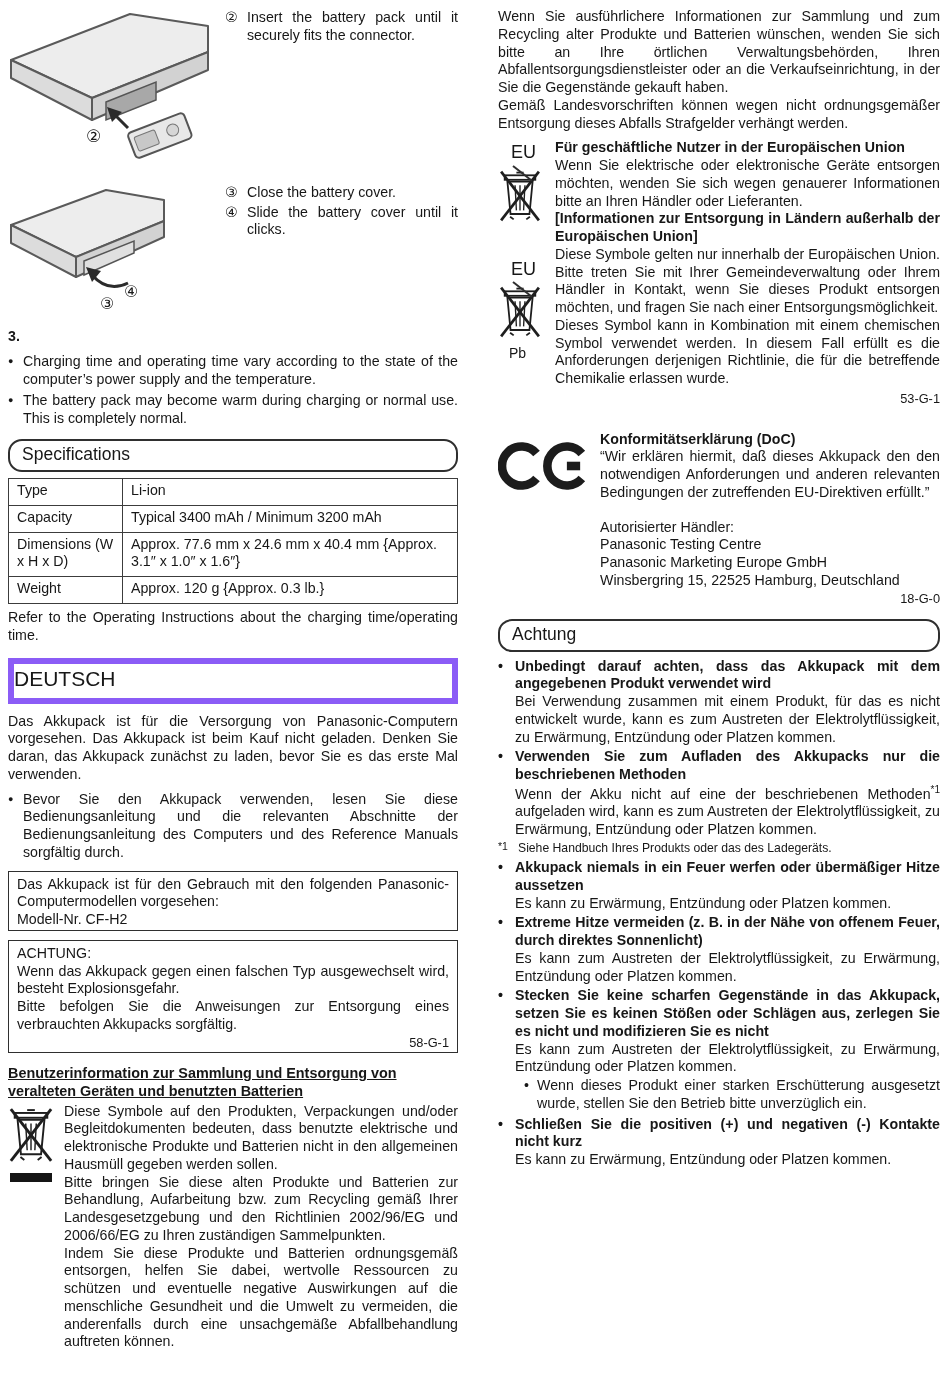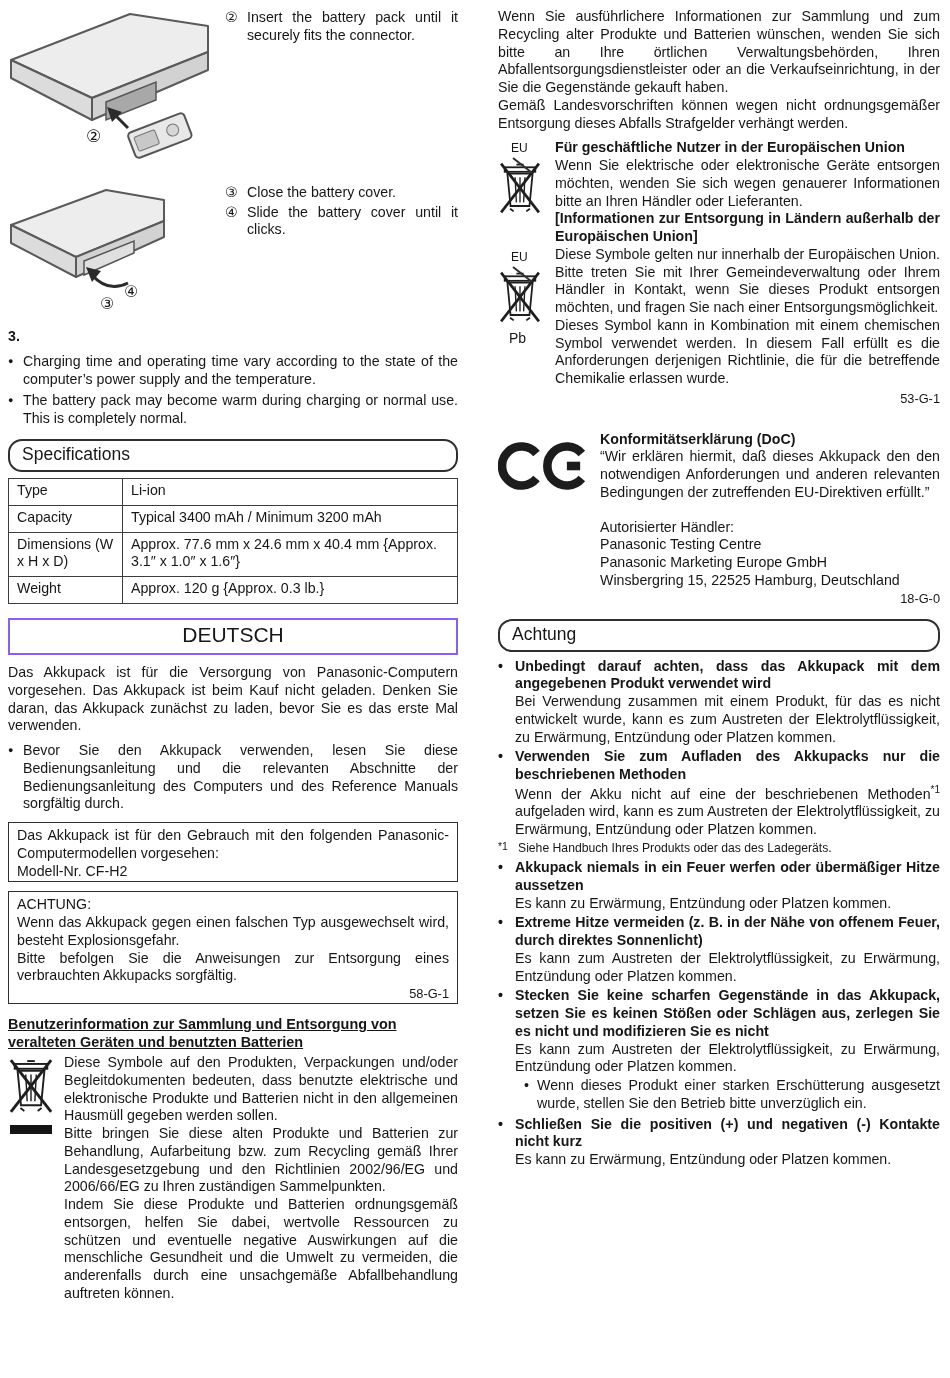--- a/index.html
+++ b/index.html
@@ -28,42 +28,42 @@
   .b-text{flex:1;text-align:justify}
 
   .pill-header{border:2px solid #2f2f2f;border-radius:14px;padding:3px 12px 4px;
                font-size:17.5px;margin:12px 0 6px}
 
   table.spec{width:100%;border-collapse:collapse}
   .spec td{border:1.5px solid #3c3c3c;padding:3px 8px 5px;vertical-align:top}
   td.spec-label{width:114px}
   .spec-note{margin-top:5px;text-align:justify}
 
-  .lang-box{border:2px solid #8b5cf6;text-align:center;font-size:21px;
+  .lang-box{border:6px solid #8b5cf6;text-align:left;font-size:21px;
             padding:2px 0 5px;margin:14px 0 9px}
   .de-para{text-align:justify}
   .de-bullet{margin-top:7px}
 
   .note-box{border:1.5px solid #2f2f2f;padding:4px 8px 1px;margin-top:9px}
   .code{font-size:12.8px;text-align:right;margin-top:1px}
 
   .recycle-heading{font-weight:bold;text-decoration:underline;margin-top:11px;
                    margin-bottom:3px;font-size:14.4px}
 
   .weee{display:flex}
   .weee-icons{width:56px;flex:none;padding-top:3px}
   .weee-bar{width:42px;height:9px;background:#151515;margin:5px 0 0 2px}
   .weee-text{flex:1;text-align:justify}
 
   .rc-p{text-align:justify}
   .rc-h{font-weight:bold;text-align:justify}
 
   .eu-section{display:flex;margin-top:7px}
   .eu-gutter{width:57px;flex:none;padding-top:2px}
-  .eu-label{font-size:12px;margin-left:13px;display:block}
+  .eu-label{font-size:18px;margin-left:13px;display:block}
   .eu-line{display:block;width:24px;height:2px;background:#2f2f2f;
            transform:rotate(38deg);transform-origin:left center;margin:1px 0 2px 15px}
   .eu-gap{height:30px}
   .pb-label{font-size:14px;margin-left:11px;display:block;margin-top:1px}
   .eu-text{flex:1}
 
   .code-53{margin:3px 0 2px}
   .ce-section{display:flex;margin-top:24px}
   .ce-box{width:96px;flex:none;padding-top:10px}
   .ce-text{flex:1;padding-left:6px}
@@ -174,20 +174,21 @@
           <td class="spec-label">Dimensions (W x H x D)</td>
           <td>Approx. 77.6 mm x 24.6 mm x 40.4 mm {Approx. 3.1″ x 1.0″ x 1.6″}</td>
         </tr>
         <tr>
           <td class="spec-label">Weight</td>
           <td>Approx. 120 g {Approx. 0.3 lb.}</td>
         </tr>
       </tbody>
     </table>
 
+    <p class="spec-note">Refer to the Operating Instructions about the charging time/operating time.</p>
 
     <div class="lang-box">DEUTSCH</div>
 
     <p class="de-para">Das Akkupack ist für die Versorgung von Panasonic-Computern vorgesehen. Das Akkupack ist beim Kauf nicht geladen. Denken Sie daran, das Akkupack zunächst zu laden, bevor Sie es das erste Mal verwenden.</p>
 
     <div class="b-list de-bullet">
       <div class="b-item">
         <span class="b-marker">●</span>
         <span class="b-text">Bevor Sie den Akkupack verwenden, lesen Sie diese Bedienungsanleitung und die relevanten Abschnitte der Bedienungsanleitung des Computers und des Reference Manuals sorgfältig durch.</span>
       </div>

